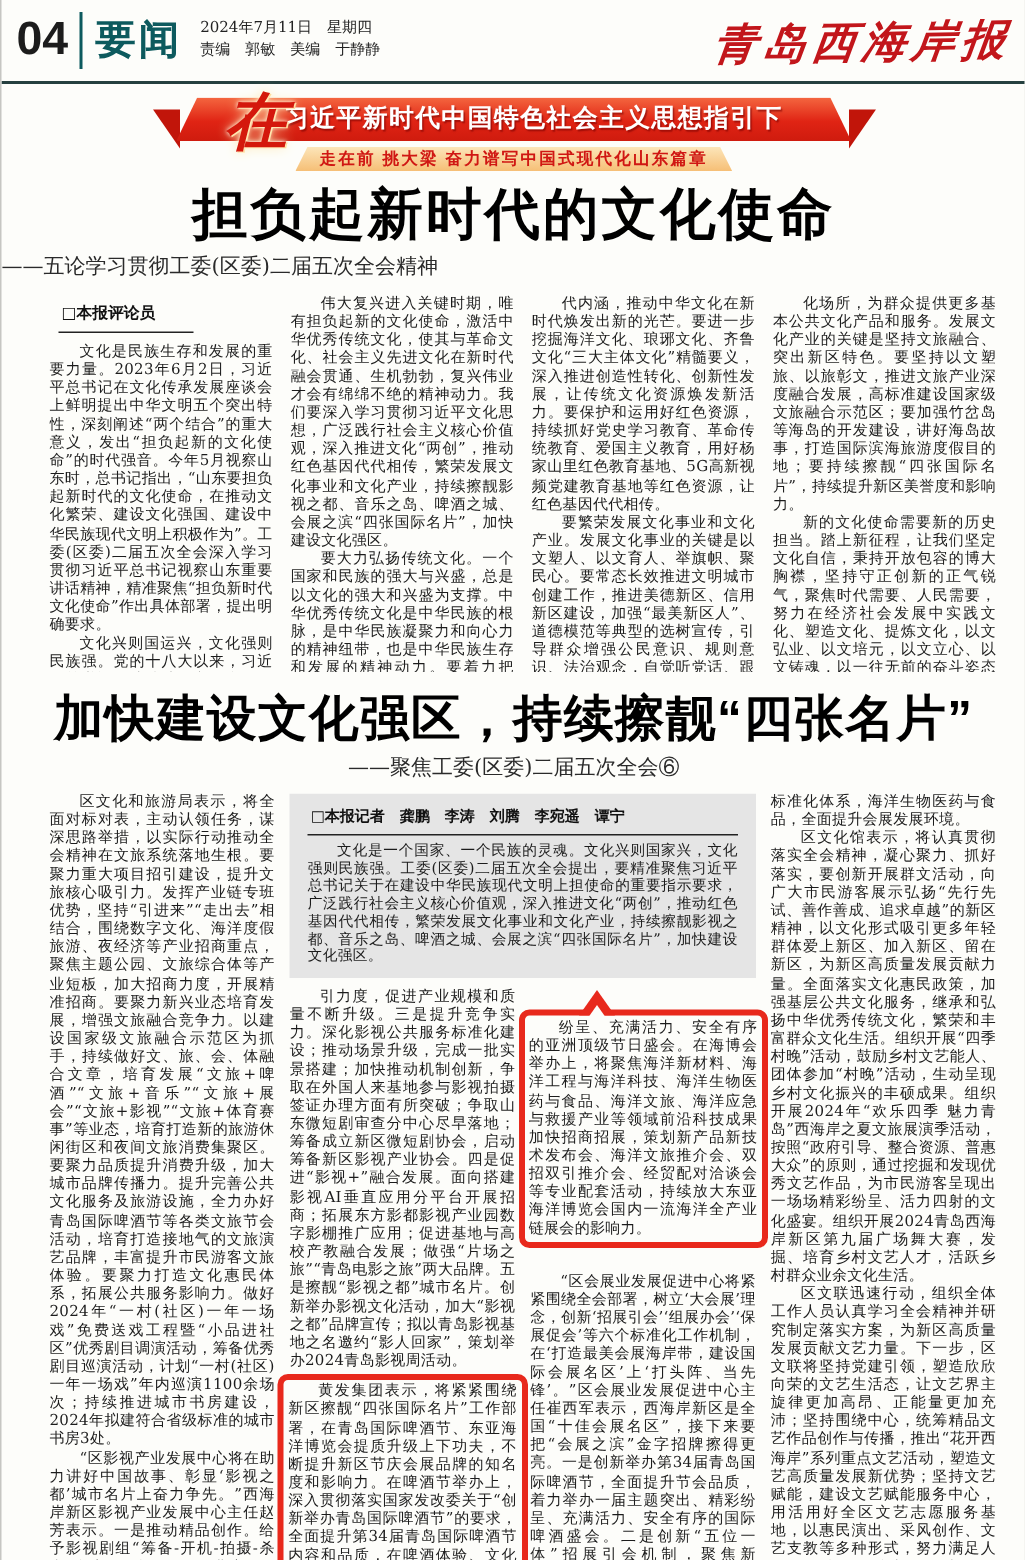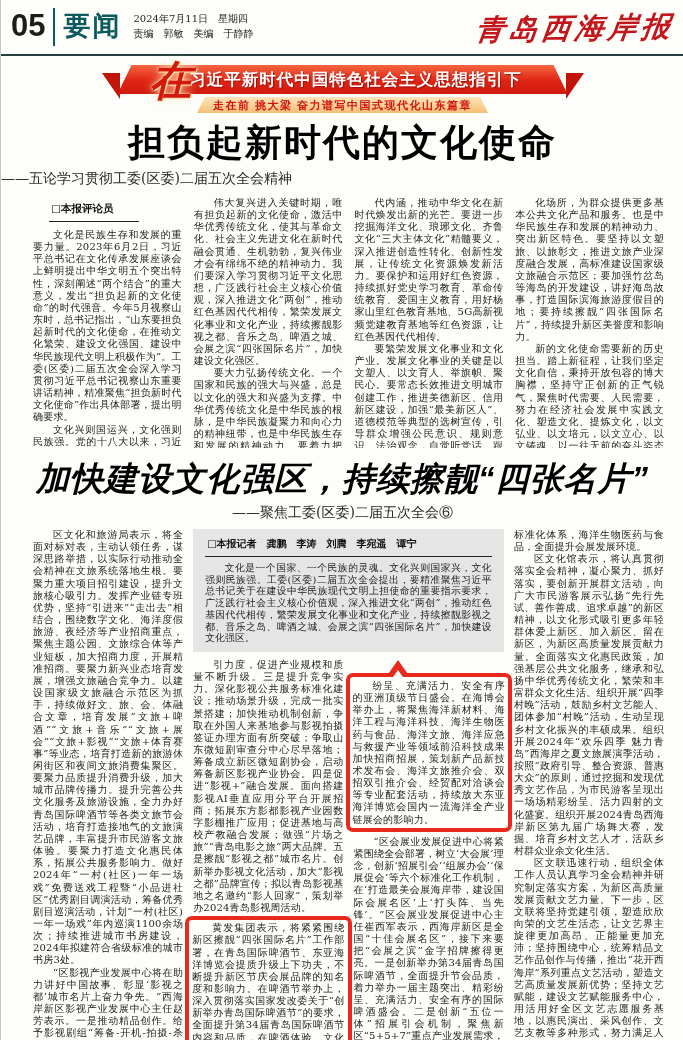--- a/index.html
+++ b/index.html
@@ -45,54 +45,54 @@
     font-size:11px;letter-spacing:1.5px;line-height:16px;padding:0 16px;
     clip-path:polygon(8px 0,calc(100% - 8px) 0,100% 100%,0 100%);}
   
   .t1{margin-top:7px;text-align:center;font-family:"Liberation Sans",sans-serif;
       font-weight:bold;font-size:37px;letter-spacing:2px;color:#000;line-height:42px;}
   .sub1{text-align:left;font-size:14px;color:#2a2a2a;margin-top:5px;line-height:18px;}
   .cols{display:flex;gap:12px;margin:10px 20px 0 32px;overflow:hidden;}
   .cols .col{flex:1;min-width:0;}
   .art1-cols{height:251px;}
   .byline{font-size:10.5px;font-weight:bold;color:#111;
-      border-bottom:1.5px solid #222;display:inline-block;padding:2px 26px 5px 2px;margin:1px 16px 7px;}
+      border-bottom:1.5px solid #222;display:inline-block;padding:2px 26px 5px 2px;margin:1px 6px 7px;}
   p.b{margin:0;font-size:10px;line-height:12.15px;text-align:justify;text-indent:2em;
       color:#1c1c1c;letter-spacing:.2px;}
   
   .t2{margin-top:11px;text-align:center;font-family:"Liberation Sans",sans-serif;
-      font-weight:bold;font-size:33px;letter-spacing:1px;color:#000;line-height:40px;font-style:italic;}
+      font-weight:bold;font-size:33px;letter-spacing:1px;color:#000;line-height:40px;}
   .sub2{text-align:center;font-size:14px;color:#2a2a2a;margin-top:4px;line-height:18px;}
   .art2-body{display:flex;gap:10px;margin:8px 20px 0 32px;height:528px;overflow:hidden;}
   .art2-body .colL,.art2-body .colR{flex:1;min-width:0;}
   .art2-body .mid{flex:2.07;min-width:0;}
   .pinkbox{background:#e5e5e5;padding:7px 12px 8px;margin-bottom:7px;}
   .pinkbox .pb-byline{font-size:10px;font-weight:bold;color:#111;
       border-bottom:1.2px solid #222;padding:1px 2px 5px;margin-bottom:5px;}
   .pinkbox p.b{font-size:9.8px;line-height:11.7px;}
   .midcols{display:flex;gap:10px;}
   .midcols .col{flex:1;min-width:0;}
   
   .callout{position:relative;border:4px solid #e8291c;border-radius:7px;
-      padding:3px 3px 2px;margin:14px -8px 4px;background:transparent;}
+      padding:3px 3px 2px;margin:14px -8px 17px;background:transparent;}
   .tail-o{position:absolute;top:-17px;left:36px;width:0;height:0;
       border-left:12px solid transparent;border-right:12px solid transparent;
       border-bottom:17px solid #e8291c;}
   .tail-i{position:absolute;top:-7px;left:41px;width:0;height:0;
       border-left:7px solid transparent;border-right:7px solid transparent;
       border-bottom:10px solid #fdfdfa;}
   .redbox{border:4px solid #e8291c;border-radius:7px;padding:2px 3px;margin:2px -8px 0;}
 </style>
 </head>
 <body>
 
 <div class="page">
 
   <div class="hdr">
-    <div class="pageno">05</div>
+    <div class="pageno">04</div>
     <div class="vbar"></div>
     <div class="section">要闻</div>
     <div class="meta">
       <div>2024年7月11日　星期四</div>
       <div>责编　郭敏　美编　于静静</div>
     </div>
     <div class="masthead">青岛西海岸报</div>
   </div>
 
   <div class="banner">
@@ -114,21 +114,21 @@
     </div>
     <div class="col">
       <p class="b">伟大复兴进入关键时期，唯有担负起新的文化使命，激活中华优秀传统文化，使其与革命文化、社会主义先进文化在新时代融会贯通、生机勃勃，复兴伟业才会有绵绵不绝的精神动力。我们要深入学习贯彻习近平文化思想，广泛践行社会主义核心价值观，深入推进文化“两创”，推动红色基因代代相传，繁荣发展文化事业和文化产业，持续擦靓影视之都、音乐之岛、啤酒之城、会展之滨“四张国际名片”，加快建设文化强区。</p>
       <p class="b">要大力弘扬传统文化。一个国家和民族的强大与兴盛，总是以文化的强大和兴盛为支撑。中华优秀传统文化是中华民族的根脉，是中华民族凝聚力和向心力的精神纽带，也是中华民族生存和发展的精神动力。要着力把握“两个结合”的鲜明理论特质，用马克思主义激活中华优秀传统文化中富有生命力的优秀因子并赋予新的时</p>
     </div>
     <div class="col">
       <p class="b">代内涵，推动中华文化在新时代焕发出新的光芒。要进一步挖掘海洋文化、琅琊文化、齐鲁文化“三大主体文化”精髓要义，深入推进创造性转化、创新性发展，让传统文化资源焕发新活力。要保护和运用好红色资源，持续抓好党史学习教育、革命传统教育、爱国主义教育，用好杨家山里红色教育基地、5G高新视频党建教育基地等红色资源，让红色基因代代相传。</p>
       <p class="b">要繁荣发展文化事业和文化产业。发展文化事业的关键是以文塑人、以文育人、举旗帜、聚民心。要常态长效推进文明城市创建工作，推进美德新区、信用新区建设，加强“最美新区人”、道德模范等典型的选树宣传，引导群众增强公民意识、规则意识、法治观念，自觉听党话、跟党走；要创新实施文化惠民工程，完善城乡公共文化服务体系，高标准建设运营市民文化中心、图书馆等文</p>
     </div>
     <div class="col">
-      <p class="b">化场所，为群众提供更多基本公共文化产品和服务。也是中华民族生存和发展的精神动力、突出新区特色。要坚持以文塑旅、以旅彰文，推进文旅产业深度融合发展，高标准建设国家级文旅融合示范区；要加强竹岔岛等海岛的开发建设，讲好海岛故事，打造国际滨海旅游度假目的地；要持续擦靓“四张国际名片”，持续提升新区美誉度和影响力。</p>
+      <p class="b">化场所，为群众提供更多基本公共文化产品和服务。发展文化产业的关键是坚持文旅融合、突出新区特色。要坚持以文塑旅、以旅彰文，推进文旅产业深度融合发展，高标准建设国家级文旅融合示范区；要加强竹岔岛等海岛的开发建设，讲好海岛故事，打造国际滨海旅游度假目的地；要持续擦靓“四张国际名片”，持续提升新区美誉度和影响力。</p>
       <p class="b">新的文化使命需要新的历史担当。踏上新征程，让我们坚定文化自信，秉持开放包容的博大胸襟，坚持守正创新的正气锐气，聚焦时代需要、人民需要，努力在经济社会发展中实践文化、塑造文化、提炼文化，以文弘业、以文培元，以文立心、以文铸魂，以一往无前的奋斗姿态更好担负起新时代的文化使命，在建设社会主义文化强国、建设中华民族现代文明的奋斗和实践中展现新气象、新作为。</p>
     </div>
   </div>
 
   <div class="t2">加快建设文化强区，持续擦靓“四张名片”</div>
   <div class="sub2">——聚焦工委(区委)二届五次全会⑥</div>
 
   <div class="art2-body">
 
     <div class="colL">

